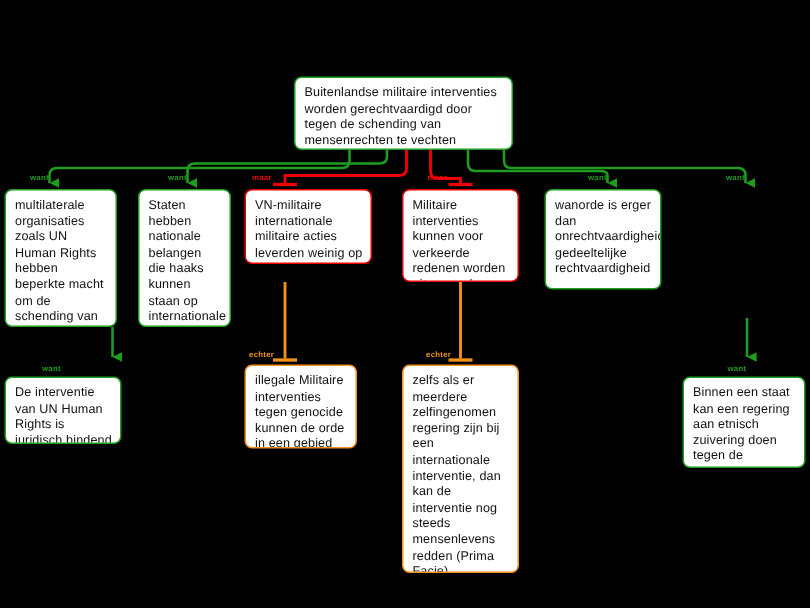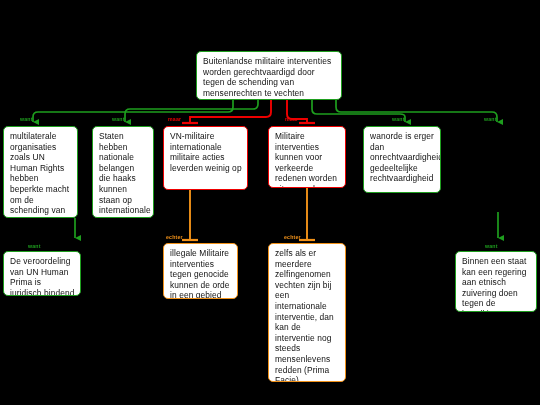--- a/index.html
+++ b/index.html
@@ -93,49 +93,49 @@
   <div class="node green" style="left:3px;top:126px;width:75px;height:92px;">
     <span>multilaterale organisaties zoals UN Human Rights hebben beperkte macht om de schending van mensenrechten te veroordelen</span>
   </div>
 
   <div class="wire-label green" style="left:112px;top:116px;"><span>want</span></div>
   <div class="node green" style="left:92px;top:126px;width:62px;height:92px;">
     <span>Staten hebben nationale belangen die haaks kunnen staan op internationale afspraken</span>
   </div>
 
   <div class="wire-label red" style="left:168px;top:116px;"><span>maar</span></div>
-  <div class="node red" style="left:163px;top:126px;width:85px;height:64px;">
+  <div class="node red" style="left:163px;top:126px;width:85px;height:50px;">
     <span>VN-militaire internationale militaire acties leverden weinig op</span>
   </div>
 
   <div class="wire-label red" style="left:285px;top:116px;"><span>maar</span></div>
   <div class="node red" style="left:268px;top:126px;width:78px;height:62px;">
     <span>Militaire interventies kunnen voor verkeerde redenen worden uitgevoerd</span>
   </div>
 
   <div class="wire-label green" style="left:392px;top:116px;"><span>want</span></div>
   <div class="node green" style="left:363px;top:126px;width:78px;height:67px;">
     <span>wanorde is erger dan onrechtvaardigheid: gedeeltelijke rechtvaardigheid</span>
   </div>
 
   <div class="wire-label green" style="left:484px;top:116px;"><span>want</span></div>
 
   <div class="wire-label green" style="left:28px;top:243px;"><span>want</span></div>
   <div class="node green" style="left:3px;top:251px;width:78px;height:45px;">
-    <span>De veroordeling van UN Human Prima is juridisch bindend</span>
+    <span>De interventie van UN Human Rights is juridisch bindend</span>
   </div>
 
   <div class="wire-label orange" style="left:166px;top:234px;"><span>echter</span></div>
   <div class="node orange" style="left:163px;top:243px;width:75px;height:56px;">
     <span>illegale Militaire interventies tegen genocide kunnen de orde in een gebied verhelpen</span>
   </div>
 
   <div class="wire-label orange" style="left:284px;top:234px;"><span>echter</span></div>
   <div class="node orange" style="left:268px;top:243px;width:78px;height:139px;">
-    <span>zelfs als er meerdere zelfingenomen vechten zijn bij een internationale interventie, dan kan de interventie nog steeds mensenlevens redden (Prima Facie)</span>
+    <span>zelfs als er meerdere zelfingenomen regering zijn bij een internationale interventie, dan kan de interventie nog steeds mensenlevens redden (Prima Facie)</span>
   </div>
 
   <div class="wire-label green" style="left:485px;top:243px;"><span>want</span></div>
   <div class="node green" style="left:455px;top:251px;width:82px;height:61px;">
     <span>Binnen een staat kan een regering aan etnisch zuivering doen tegen de bevolking</span>
   </div>
 
 </div>
 
 </body></html>

